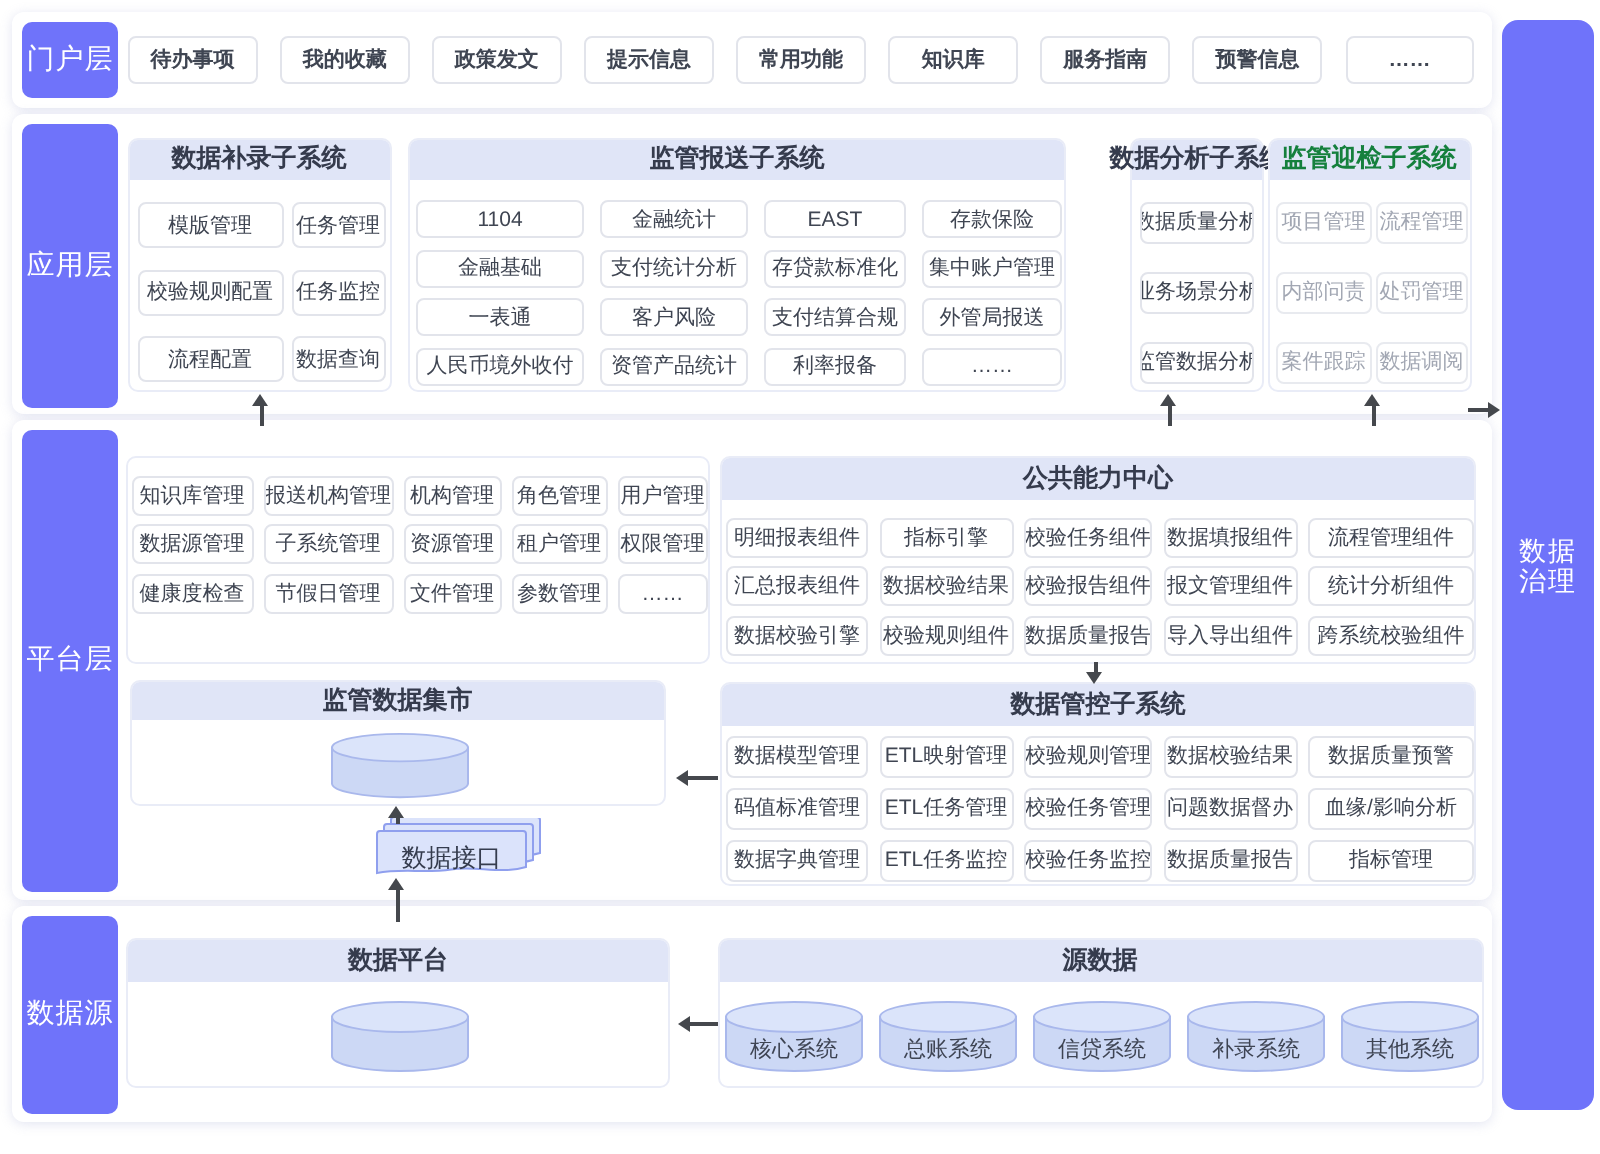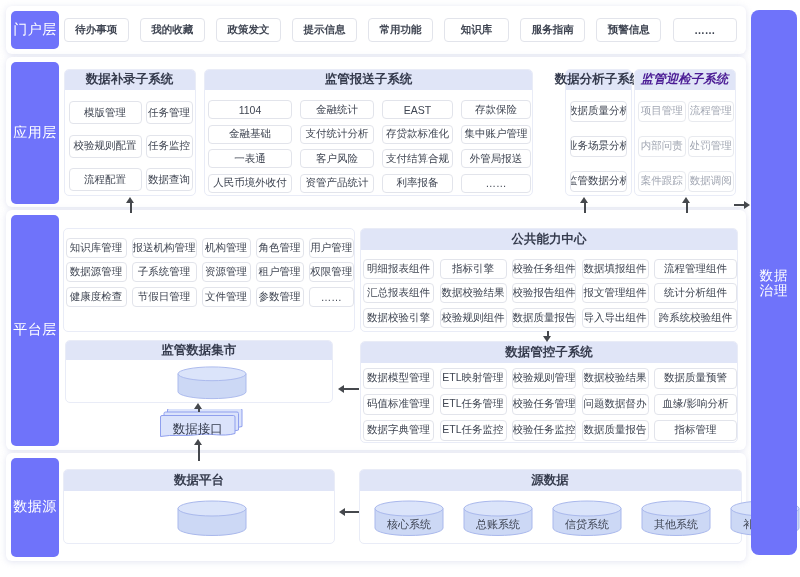--- a/index.html
+++ b/index.html
@@ -16,48 +16,48 @@
   .gov-bar span { width:30px; font-size:13.5px; line-height:15px; text-align:center;
                   word-break:break-all; letter-spacing:1px; }
   .sub-box { position:absolute; background:#ffffff; border:1px solid #e9ecf7; border-radius:5px; }
   .sub-head { height:20.5px; background:#e0e5f7; border-radius:4px 4px 0 0;
               display:flex; align-items:center; justify-content:center;
               font-size:12.5px; font-weight:700; color:#353b4d; white-space:nowrap; }
   .sub-body { display:grid; align-content:start; }
   .ibox { background:#fff; border:1px solid #e2e4eb; border-radius:4px; color:#3f4552;
           font-size:10.5px; display:flex; align-items:center; justify-content:center;
           white-space:nowrap; overflow:hidden; }
-  .dim .sub-head { color:#4c1d95;font-style:italic; }
+  .dim .sub-head { color:#15803d; }
   .dim .ibox { color:#a2a7b3; border-color:#e8eaef; }
   .portal-items { position:absolute; display:flex; gap:11.5px;font-weight:bold; }
   .portal-items .ibox { flex:1; height:24px; }
   
   .arr { position:absolute; background:#45484d; }
   .arr-v { width:2px; }
   .arr-h { height:2px; }
   .arr-up::before { content:""; position:absolute; top:-6px; left:-3.5px;
      border-left:4.5px solid transparent; border-right:4.5px solid transparent;
      border-bottom:6px solid #45484d; }
   .arr-down::before { content:""; position:absolute; bottom:-6px; left:-3.5px;
      border-left:4.5px solid transparent; border-right:4.5px solid transparent;
      border-top:6px solid #45484d; }
   .arr-left::before { content:""; position:absolute; left:-6px; top:-3.5px;
      border-top:4.5px solid transparent; border-bottom:4.5px solid transparent;
      border-right:6px solid #45484d; }
   .arr-right::before { content:""; position:absolute; right:-6px; top:-3.5px;
      border-top:4.5px solid transparent; border-bottom:4.5px solid transparent;
      border-left:6px solid #45484d; }
   
-  .cyl { position:relative; width:70px; height:37px;margin-left:12px; }
+  .cyl { position:relative; width:70px; height:37px; }
   .cyl svg { position:absolute; inset:0; }
   .cyl span { position:absolute; left:0; right:0; top:17.5px; text-align:center;
               font-size:11px; color:#3e4453; }
   .cyl-row { position:absolute; display:flex; gap:7px; }
   
-  .iface { position:absolute; }
+  .iface { position:absolute;margin-left:28px; }
   .iface .lbl { position:absolute; text-align:center;
                 font-size:12.5px; font-weight:400; color:#353c4e; }
 </style>
 </head>
 <body>
 
 <div class="canvas">
 
   <section class="band" style="left:6px;top:6px;width:740px;height:48px">
     <div class="layer-label" style="left:5px;top:5px;width:48px;height:38px">
@@ -270,28 +270,28 @@
               <path d="M1 8.5 L1 28 A34 7.5 0 0 0 69 28 L69 8.5 Z" fill="#ccd8f5" stroke="#a9b8ec" stroke-width="1"></path>
               <ellipse cx="35" cy="8.5" rx="34" ry="7.5" fill="#dbe4fa" stroke="#a9b8ec" stroke-width="1"></ellipse>
             </svg>
             <span>信贷系统</span>
           </div>
           <div class="cyl">
             <svg width="70" height="37" viewBox="0 0 70 37">
               <path d="M1 8.5 L1 28 A34 7.5 0 0 0 69 28 L69 8.5 Z" fill="#ccd8f5" stroke="#a9b8ec" stroke-width="1"></path>
               <ellipse cx="35" cy="8.5" rx="34" ry="7.5" fill="#dbe4fa" stroke="#a9b8ec" stroke-width="1"></ellipse>
             </svg>
+            <span>补录系统</span>
+          </div>
+          <div class="cyl">
+            <svg width="70" height="37" viewBox="0 0 70 37">
+              <path d="M1 8.5 L1 28 A34 7.5 0 0 0 69 28 L69 8.5 Z" fill="#ccd8f5" stroke="#a9b8ec" stroke-width="1"></path>
+              <ellipse cx="35" cy="8.5" rx="34" ry="7.5" fill="#dbe4fa" stroke="#a9b8ec" stroke-width="1"></ellipse>
+            </svg>
             <span>其他系统</span>
-          </div>
-          <div class="cyl">
-            <svg width="70" height="37" viewBox="0 0 70 37">
-              <path d="M1 8.5 L1 28 A34 7.5 0 0 0 69 28 L69 8.5 Z" fill="#ccd8f5" stroke="#a9b8ec" stroke-width="1"></path>
-              <ellipse cx="35" cy="8.5" rx="34" ry="7.5" fill="#dbe4fa" stroke="#a9b8ec" stroke-width="1"></ellipse>
-            </svg>
-            <span>补录系统</span>
           </div>
         </div>
     </div>
   </section>
 
   <div class="gov-bar" style="left:751px;top:10px;width:46px;height:545px">
     <span>数据治理</span>
   </div>
 
   <div class="arr arr-v arr-up" style="left:129.5px;top:203px;height:9.5px"></div>

